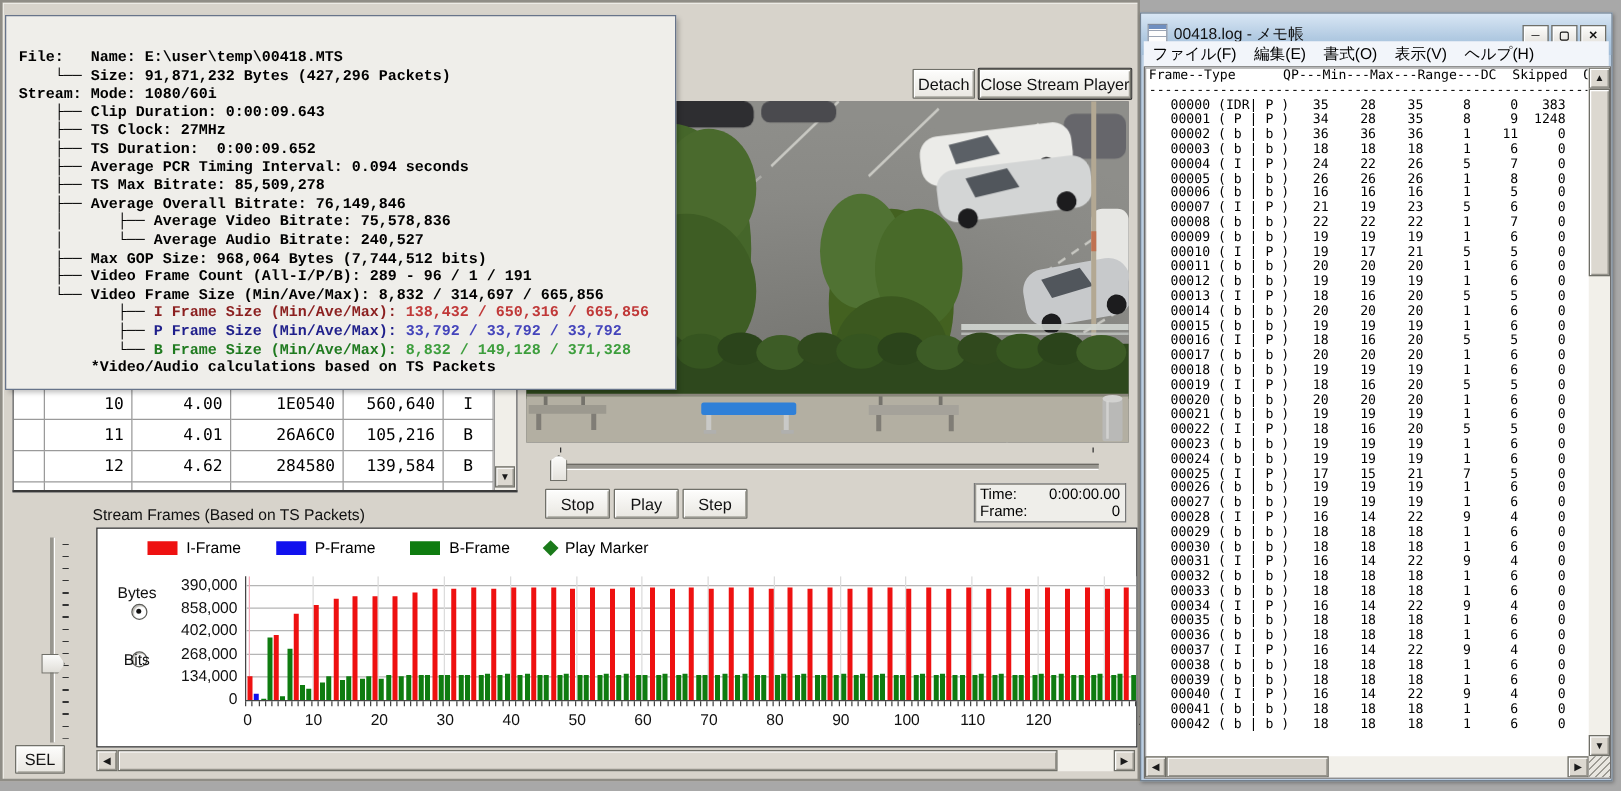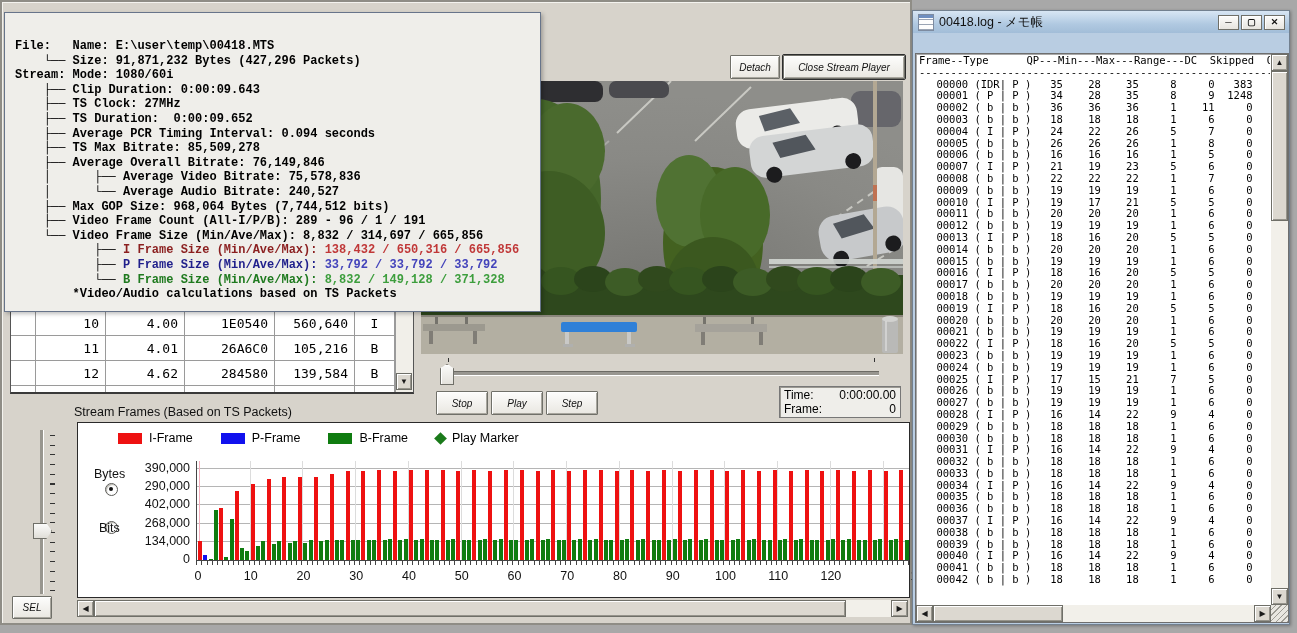--- a/index.html
+++ b/index.html
@@ -4,21 +4,21 @@
 <style>
   html,body{margin:0;padding:0;background:#a8a8a8;font-family:"Liberation Sans",sans-serif;}
   #stage{position:relative;width:1297px;height:633px;background:#a8a8a8;overflow:hidden;}
   .abs{position:absolute;}
   
   #main-window{left:0;top:0;width:912px;height:625px;background:#d7d3cb;
     border:2px solid #8f8d86;box-shadow:inset 1px 1px 0 #f4f3ef;box-sizing:border-box;}
   
   .btn{display:flex;align-items:center;justify-content:center;background:linear-gradient(#fdfdfc,#e9e7e1);
     border:1px solid #707069;box-shadow:inset 1px 1px 0 #ffffff, inset -1px -1px 0 #a8a69e;
-    font-size:10px;color:#111;border-radius:1px;cursor:default;font-style:italic;}
+    font-size:13px;color:#111;border-radius:1px;cursor:default;}
   .btn-default{outline:1px solid #2e2e2e;}
   
   #info-panel{left:2px;top:10px;width:537px;height:300px;background:#efeeea;border:1px solid #67748a;
     box-shadow:2px 2px 4px rgba(0,0,0,.25);z-index:30;box-sizing:border-box;}
   #info-title{left:0;top:0;right:0;height:20px;background:linear-gradient(#d8e6f4,#b3cbe2 60%,#a6bfd9);
     display:flex;align-items:center;padding-left:6px;font-size:12.5px;color:#15161a;border-bottom:1px solid #8ba0b8;}
   #info-lines{left:10px;top:26px;right:4px;bottom:2px;font-family:"Liberation Mono","DejaVu Sans Mono",monospace;
     font-size:12px;font-weight:bold;line-height:14.6px;white-space:pre;overflow:hidden;}
   
   #table-box{left:8px;top:308px;width:404px;height:84px;background:#fff;border:1px solid #555;
@@ -63,21 +63,21 @@
   .small-label{font-size:12.5px;color:#111;}
   
   #vslider-track{left:38px;top:428px;width:3px;height:164px;background:#98968f;border-right:1px solid #fff;}
   #vslider-thumb{left:31px;top:521px;width:17px;height:14px;background:linear-gradient(#fbfbfa,#e0ded8);
     border:1px solid #6f6f68;clip-path:polygon(0 0,70% 0,100% 50%,70% 100%,0 100%);}
   #vslider-ticks{left:48px;top:433px;width:5px;height:156px;
     background:repeating-linear-gradient(#333 0 1px,transparent 1px 9.7px);}
   
   #notepad{left:912px;top:10px;width:378px;height:615px;background:#b9cde2;border:1px solid #72808f;
     box-shadow:1px 1px 3px rgba(0,0,0,.3);box-sizing:border-box;}
-  #np-title{left:0;top:0;right:0;height:22px;background:linear-gradient(#d8e6f4,#b0c9e1 60%,#a2bdd8);
+  #np-title{left:0;top:0;right:0;height:33px;background:linear-gradient(#d8e6f4,#b0c9e1 60%,#a2bdd8);
     display:flex;align-items:center;padding-left:5px;font-size:12.5px;color:#111;}
   .np-ctl{width:21px;height:15px;background:linear-gradient(#fcfcfb,#e6e4df);border:1px solid #6f6f68;
     box-shadow:inset 1px 1px 0 #fff;display:flex;align-items:center;justify-content:center;
     font-size:9px;font-weight:bold;color:#111;margin-left:2px;box-sizing:border-box;}
   #np-menubar{left:2px;top:22px;right:2px;height:20px;background:#f2f5fa;display:flex;align-items:center;
     font-size:12.5px;border-bottom:1px solid #d9dde3;}
   .np-menu{padding:0 7px;}
   #np-client{left:2px;top:42px;width:374px;height:570px;background:#fff;border:1px solid #6e6e6e;
     box-shadow:inset 1px 1px 0 #a9a9a9;box-sizing:border-box;overflow:hidden;}
   #np-text{left:3px;top:1px;right:18px;bottom:18px;font-family:"DejaVu Sans Mono",monospace;
@@ -312,21 +312,21 @@
           </div>
         </div>
 
       <span class="abs small-label" style="left:16px;top:44px;">Bytes</span>
       <div class="abs radio on" style="left:27px;top:60px;"></div>
       <div class="abs radio" style="left:27px;top:85px;"></div>
       <span class="abs small-label" style="left:21px;top:98px;">Bits</span>
 
       <div id="ylabels">
           <div class="abs ylab" style="left: 42px; top: 38.137px;">390,000</div>
-          <div class="abs ylab" style="left: 42px; top: 56.3096px;">290,000</div>
+          <div class="abs ylab" style="left: 42px; top: 56.3096px;">858,000</div>
           <div class="abs ylab" style="left: 42px; top: 74.4822px;">402,000</div>
           <div class="abs ylab" style="left: 42px; top: 92.6548px;">268,000</div>
           <div class="abs ylab" style="left: 42px; top: 110.827px;">134,000</div>
           <div class="abs ylab" style="left: 42px; top: 129px;">0</div>
         </div>
 
       <div id="plot" class="abs">
           <div class="abs hgrid" style="bottom: 18.1726px;"></div>
           <div class="abs hgrid" style="bottom: 36.3452px;"></div>
           <div class="abs hgrid" style="bottom: 54.5178px;"></div>
@@ -654,20 +654,27 @@
   </div>
 
   <div id="notepad" class="abs">
     <div id="np-title" class="abs">
       <div class="npicon"></div>
       <span style="flex:1;">00418.log - メモ帳</span>
       <div class="np-ctl">─</div>
       <div class="np-ctl">▢</div>
       <div class="np-ctl" style="margin-right:4px;">✕</div>
     </div>
+    <div id="np-menubar" class="abs">
+        <div class="np-menu">ファイル(F)</div>
+        <div class="np-menu">編集(E)</div>
+        <div class="np-menu">書式(O)</div>
+        <div class="np-menu">表示(V)</div>
+        <div class="np-menu">ヘルプ(H)</div>
+      </div>
     <div id="np-client" class="abs">
       <pre id="np-text" class="abs" style="margin:0;text-align:center;">Frame--Type      QP---Min---Max---Range---DC  Skipped  Q
 --------------------------------------------------------
 00000 (IDR| P )   35    28    35     8     0   383
 00001 ( P | P )   34    28    35     8     9  1248
 00002 ( b | b )   36    36    36     1    11     0
 00003 ( b | b )   18    18    18     1     6     0
 00004 ( I | P )   24    22    26     5     7     0
 00005 ( b | b )   26    26    26     1     8     0
 00006 ( b | b )   16    16    16     1     5     0

